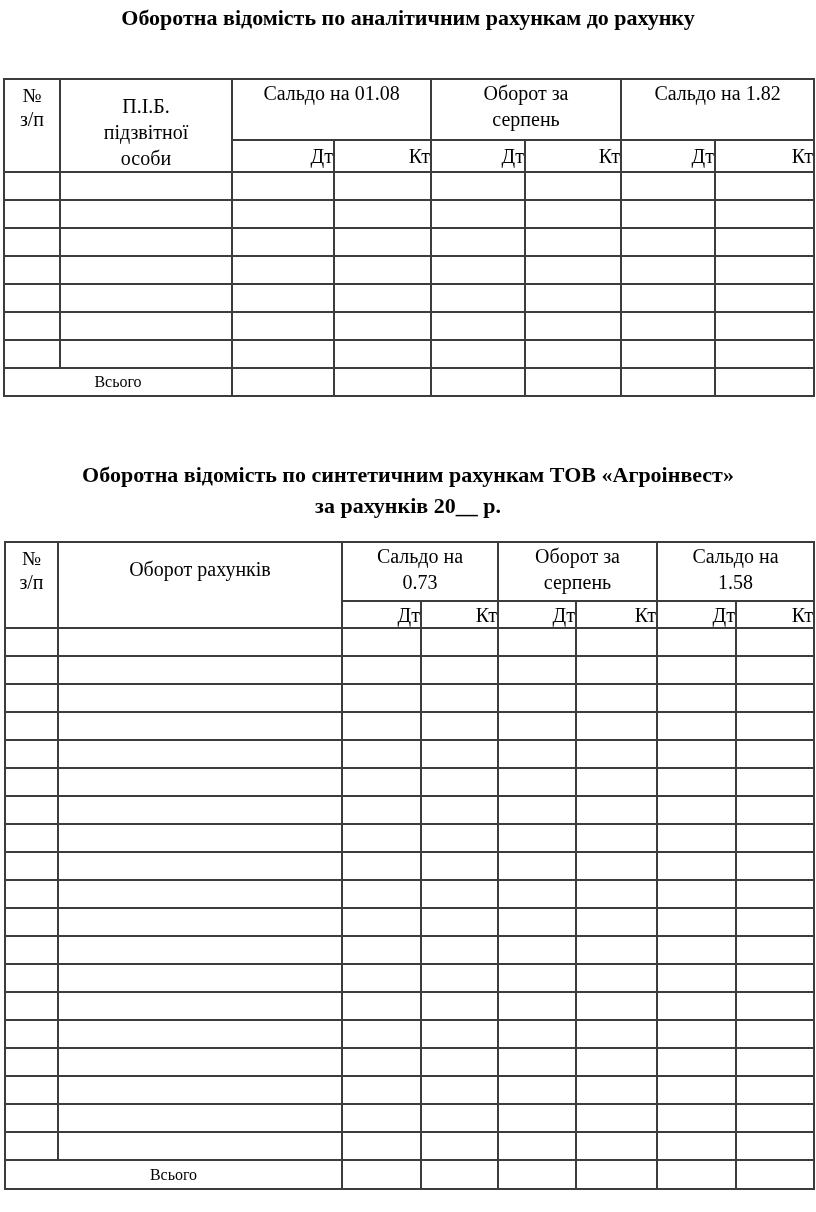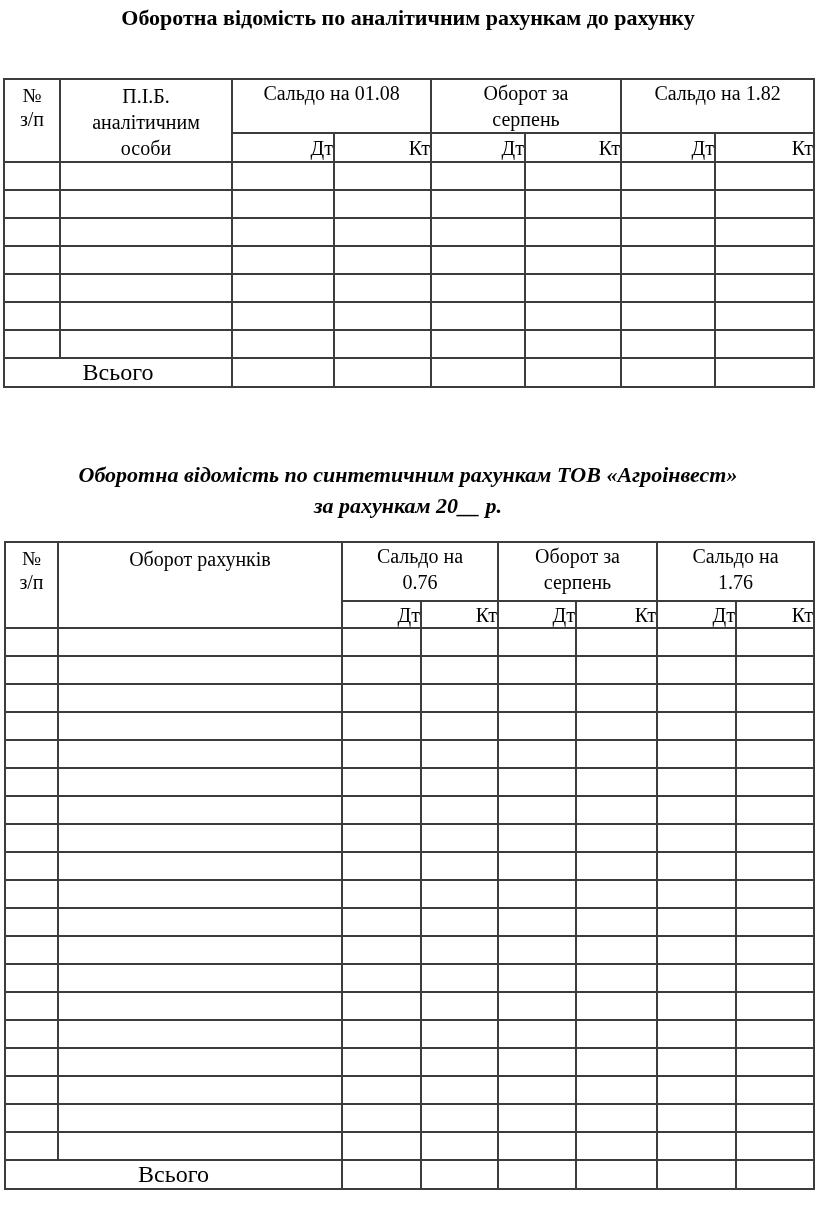--- a/index.html
+++ b/index.html
@@ -9,21 +9,21 @@
     position: relative;
     font-family: "Liberation Serif", "DejaVu Serif", serif;
     color: #000;
     overflow: hidden;
   }
   .doc-title {
     position: absolute; left: 0; width: 816px;
     text-align: center; font-weight: bold; font-size: 22px;
   }
   #title1 { top: 5px;  line-height: 26px; }
-  #title2 { top: 459px; line-height: 31px; font-style: italic; }
+  #title2 { top: 459px; line-height: 31px; }
   .title-line { display: block; }
 
   table {
     position: absolute;
     border-collapse: collapse;
     table-layout: fixed;
   }
   #table1 { top: 78px;  left: 3px; width: 810px; }
   #table2 { top: 541px; left: 4px; width: 809px; }
 
@@ -40,25 +40,25 @@
   #table1 .group-row { height: 54px; }
   #table1 .sub-row   { height: 29px; }
   #table1 .body-row  { height: 28px; }
   #table1 .total-row { height: 28px; }
   #table2 .group-row { height: 59px; }
   #table2 .sub-row   { height: 27px; }
   #table2 .body-row  { height: 28px; }
   #table2 .total-row { height: 29px; }
   .num-cell  { padding-top: 3px; }
   .num-cell .hline { line-height: 24px; }
-  .name-cell { padding-top: 3px; }
+  .name-cell { padding-top: 13px; }
   .sub-row td { vertical-align: middle; line-height: 22px; text-align: right; }
   .total-label {
     vertical-align: middle;
-    font-size: 24px;
+    font-size: 16px;
     text-align: center;
   }
 </style>
 </head>
 <body>
 
 <div class="doc-title" id="title1">
   <span class="title-line">Оборотна відомість по аналітичним рахункам до рахунку</span>
 </div>
 
@@ -74,21 +74,21 @@
       <col style="width:99px">
   </colgroup>
   <tbody>
     <tr class="group-row">
       <td rowspan="2" class="num-cell">
         <span class="hline">№</span>
         <span class="hline">з/п</span>
       </td>
       <td rowspan="2" class="name-cell">
         <span class="hline">П.І.Б.</span>
-        <span class="hline">аналітичним</span>
+        <span class="hline">підзвітної</span>
         <span class="hline">особи</span>
       </td>
       <td colspan="2" class="group-cell">
         <span class="hline">Сальдо на 01.08</span>
         <span class="hline"></span>
       </td>
       <td colspan="2" class="group-cell">
         <span class="hline">Оборот за</span>
         <span class="hline">серпень</span>
       </td>
@@ -186,21 +186,21 @@
       <td></td>
       <td></td>
       <td></td>
       <td></td>
     </tr>
   </tbody>
 </table>
 
 <div class="doc-title" id="title2">
   <span class="title-line">Оборотна відомість по синтетичним рахункам ТОВ «Агроінвест»</span>
-  <span class="title-line">за рахункам 20__ р.</span>
+  <span class="title-line">за рахунків 20__ р.</span>
 </div>
 
 <table id="table2">
   <colgroup>
     <col style="width:53px">
       <col style="width:284px">
     <col style="width:79px">
       <col style="width:77px">
     <col style="width:78px">
       <col style="width:81px">
@@ -211,29 +211,29 @@
     <tr class="group-row">
       <td rowspan="2" class="num-cell">
         <span class="hline">№</span>
         <span class="hline">з/п</span>
       </td>
       <td rowspan="2" class="name-cell">
         <span class="hline">Оборот рахунків</span>
       </td>
       <td colspan="2" class="group-cell">
         <span class="hline">Сальдо на</span>
-        <span class="hline">0.76</span>
+        <span class="hline">0.73</span>
       </td>
       <td colspan="2" class="group-cell">
         <span class="hline">Оборот за</span>
         <span class="hline">серпень</span>
       </td>
       <td colspan="2" class="group-cell">
         <span class="hline">Сальдо на</span>
-        <span class="hline">1.76</span>
+        <span class="hline">1.58</span>
       </td>
     </tr>
     <tr class="sub-row">
       <td>Дт</td>
       <td>Кт</td>
       <td>Дт</td>
       <td>Кт</td>
       <td>Дт</td>
       <td>Кт</td>
     </tr>

